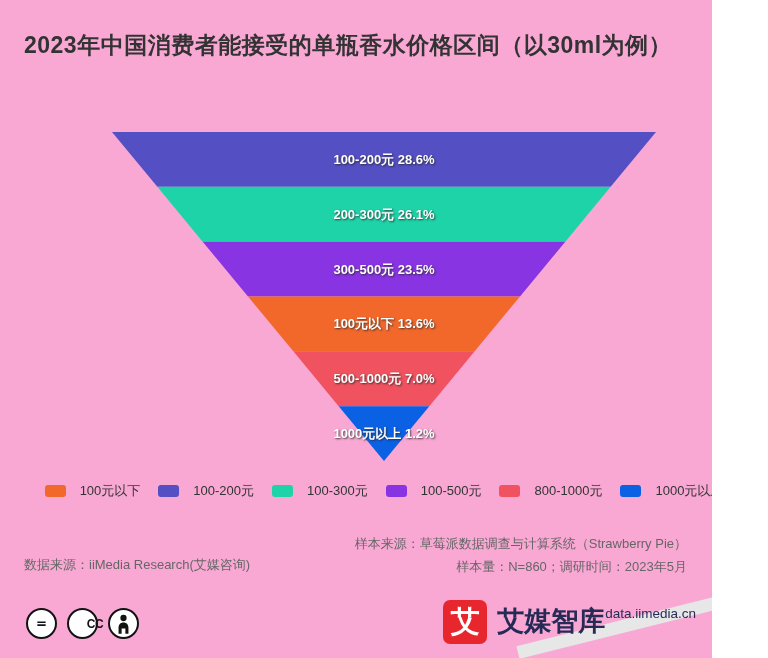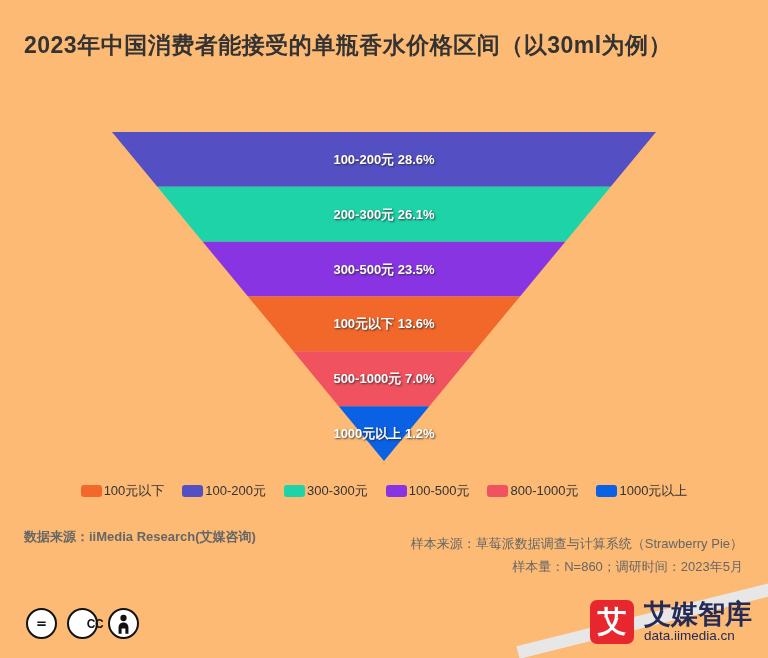--- a/index.html
+++ b/index.html
@@ -1,44 +1,44 @@
 <!DOCTYPE html>
 <html><head>
 <meta charset="utf-8">
 <style>
   html,body{margin:0;padding:0;background:#fff;}
-  .page{position:relative;width:768px;height:658px;background:#fdba74;overflow:hidden;
+  .page{position:relative;width:712px;height:658px;background:#f9a8d4;overflow:hidden;
         font-family:"Liberation Sans","DejaVu Sans",sans-serif;}
   .title{position:absolute;left:24px;top:30px;width:720px;font-size:23px;font-weight:700;
          color:#333;letter-spacing:.5px;}
   #funnel-wrap{position:absolute;left:0;top:128px;width:768px;height:340px;}
   #funnel-svg{width:768px;height:340px;display:block;}
   .seg-label{fill:#fff;font-size:13px;font-weight:700;text-anchor:middle;
              font-family:"Liberation Sans","DejaVu Sans",sans-serif;
              text-shadow:1px 1px 2px rgba(40,40,40,.85);}
   .legend{position:absolute;left:0;top:482px;width:768px;display:flex;
           justify-content:center;align-items:center;gap:18px;}
-  .legend-item{display:flex;align-items:center;gap:2px;cursor:pointer;}
+  .legend-item{display:flex;align-items:center;gap:14px;cursor:pointer;}
   .swatch{width:21px;height:12px;border-radius:3px;display:inline-block;}
   .legend-label{font-size:13px;color:#333;}
   .footer-right{position:absolute;right:25px;top:532px;text-align:right;font-size:13px;
                 color:#666;line-height:23px;margin-left:38px;}
-  .footer-left{position:absolute;left:24px;top:528px;font-size:13px;color:#666;font-weight:bold;}
+  .footer-left{position:absolute;left:24px;top:556px;font-size:13px;color:#666;}
   .cc-icons{position:absolute;left:26px;top:608px;display:flex;gap:10px;align-items:center;}
   .cc-circle{width:31px;height:31px;border:2.5px solid #121212;border-radius:50%;
              display:flex;align-items:center;justify-content:center;color:#121212;
              font-weight:700;box-sizing:border-box;background:#fff;}
   .cc-eq{font-size:15px;}
   .cc-cc{font-size:12px;letter-spacing:-.5px;margin-left:25px;}
   .swoosh{position:absolute;left:518px;top:646px;width:330px;height:13px;background:#e7e7e7;
           transform:rotate(-14deg);transform-origin:0 50%;z-index:0;}
   .branding{position:absolute;right:16px;top:600px;display:flex;align-items:center;gap:10px;z-index:1;}
   .brand-mark{width:44px;height:44px;border-radius:7px;background:#e8262d;color:#fff;
               display:flex;align-items:center;justify-content:center;font-size:29px;font-weight:700;}
-  .brand-text{display:flex;flex-direction:column;line-height:1.08;justify-content:space-between;}
+  .brand-text{display:flex;flex-direction:row;line-height:1.08;justify-content:space-between;}
   .brand-name{font-size:27px;font-weight:800;color:#262b56;}
   .brand-site{font-size:13.5px;font-weight:400;color:#262b56;}
   .person-svg{width:15px;height:20px;display:block;}
 </style>
 </head>
 <body>
 
 <div class="page">
 
   <div class="title">2023年中国消费者能接受的单瓶香水价格区间（以30ml为例）</div>
@@ -64,21 +64,21 @@
       <div class="legend-item">
         <span class="swatch" style="background: rgb(242, 104, 43);"></span>
         <span class="legend-label">100元以下</span>
       </div>
       <div class="legend-item">
         <span class="swatch" style="background: rgb(84, 79, 195);"></span>
         <span class="legend-label">100-200元</span>
       </div>
       <div class="legend-item">
         <span class="swatch" style="background: rgb(29, 211, 167);"></span>
-        <span class="legend-label">300-300元</span>
+        <span class="legend-label">100-300元</span>
       </div>
       <div class="legend-item">
         <span class="swatch" style="background: rgb(137, 52, 227);"></span>
         <span class="legend-label">100-500元</span>
       </div>
       <div class="legend-item">
         <span class="swatch" style="background: rgb(240, 82, 95);"></span>
         <span class="legend-label">800-1000元</span>
       </div>
       <div class="legend-item">

